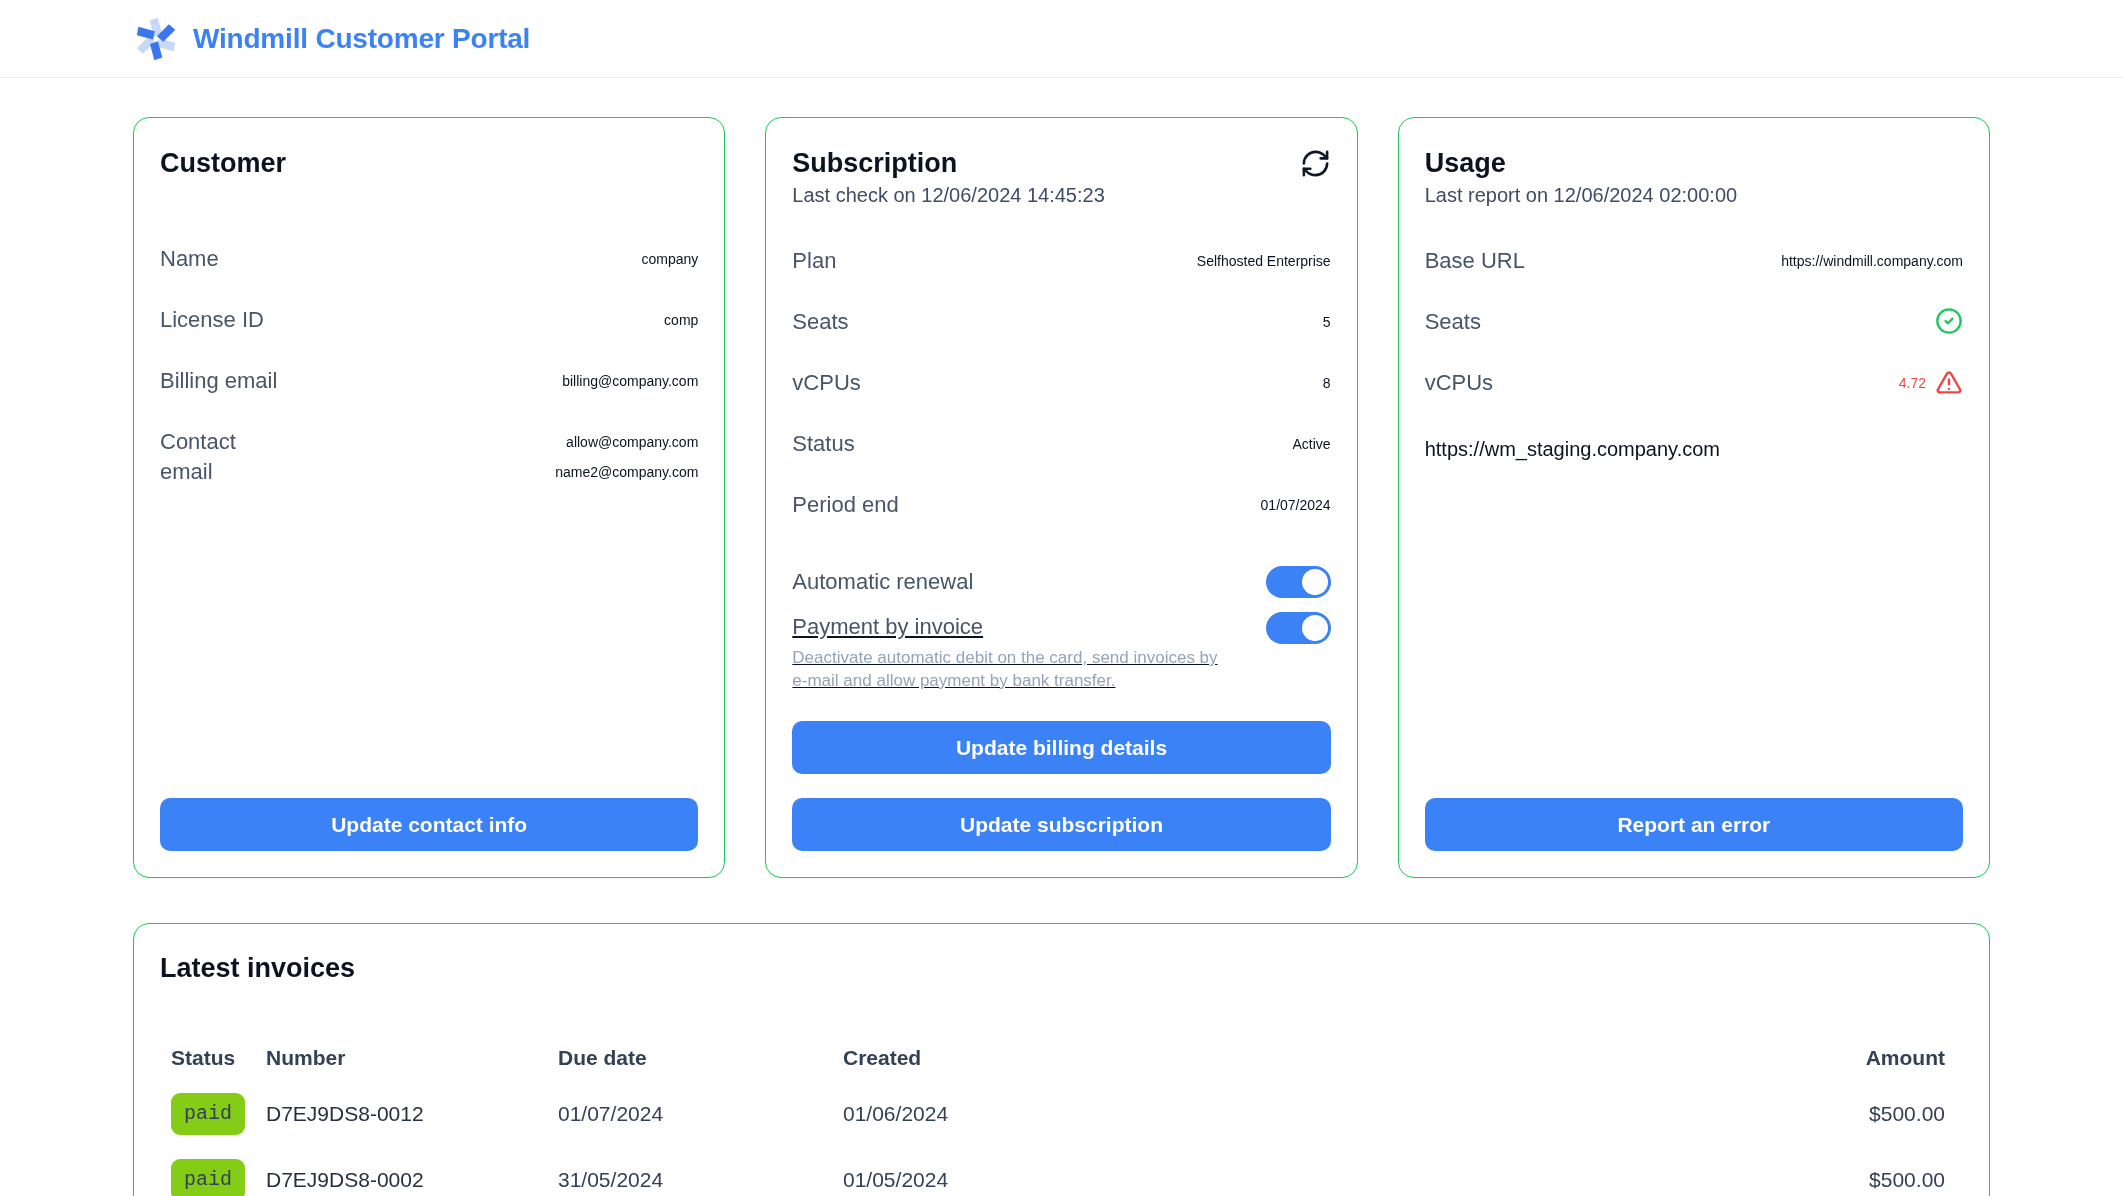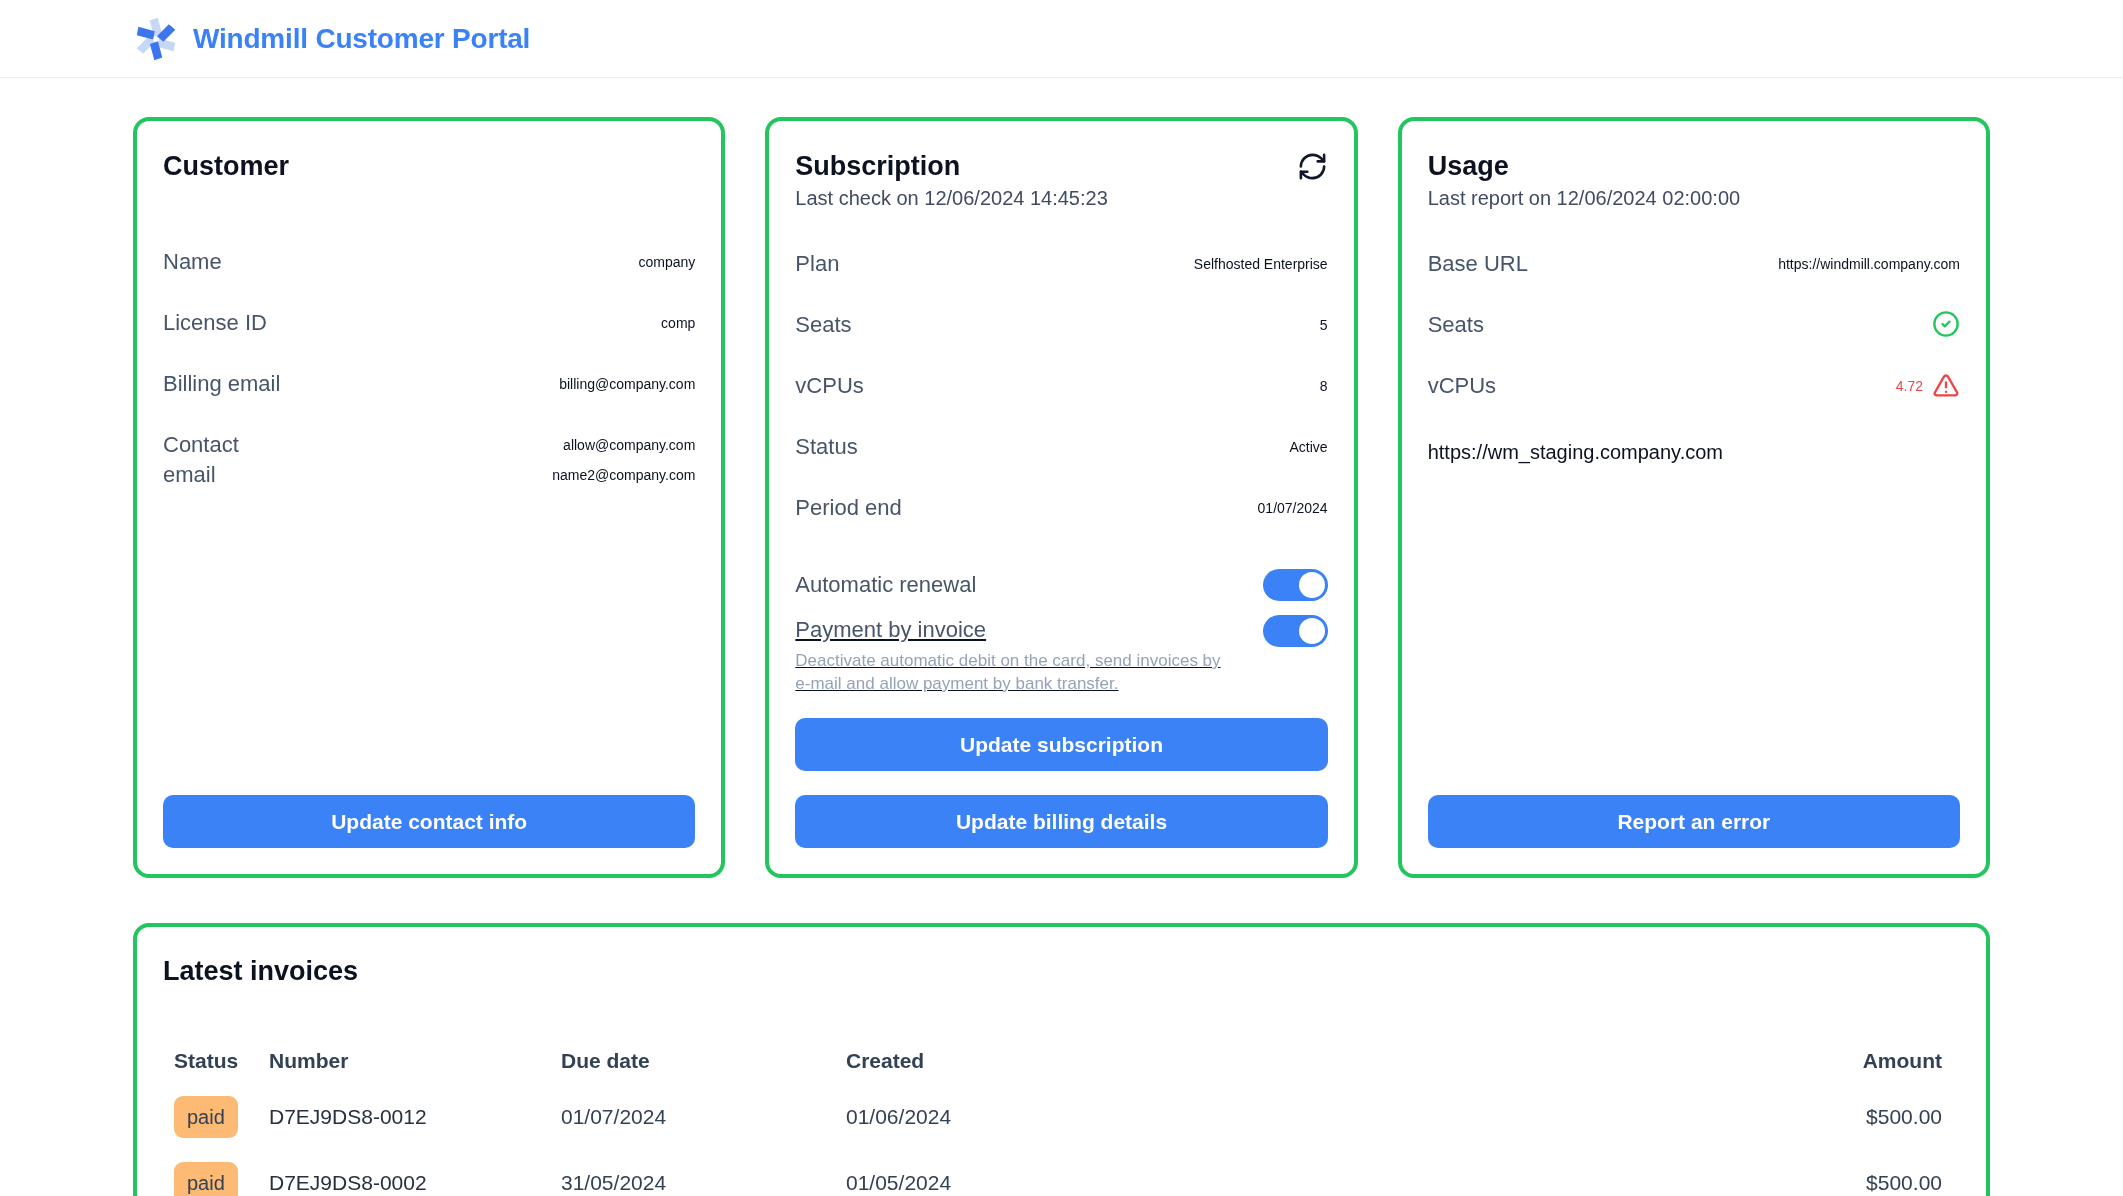--- a/index.html
+++ b/index.html
@@ -23,21 +23,21 @@
   .brand svg { width: 46px; height: 46px; display: block; }
   .app-title {
     font-size: 28px; font-weight: 700; color: #3b82f6; letter-spacing: -0.2px;
   }
 
   
   main { padding: 0 133px; }
   .cards { display: flex; gap: 40px; margin-top: 39px; }
   .card {
     background: #fff;
-    border: 4px solid #22c55e;
+    border: 1px solid #22c55e;
     border-radius: 16px;
     box-shadow: 0 1px 3px rgba(16,24,40,.05);
   }
   .top-card {
     flex: 1 1 0; height: 761px;
     padding: 28px 26px 26px;
     display: flex; flex-direction: column;
   }
 
   .card-title { font-size: 27px; font-weight: 700; color: #0b1220; line-height: 34px; }
@@ -95,23 +95,23 @@
   .tr { display: grid; grid-template-columns: 106px 292px 285px 1fr 202px; align-items: center; }
   .tr.head { height: 46px; }
   .tr.data { height: 66px; }
   .th { font-size: 21px; font-weight: 600; color: #334155; }
   .td { font-size: 21px; color: #334155; }
   .td.number { color: #27303f; }
   .c-status { padding-left: 11px; }
   .c-amount { text-align: right; padding-right: 18px; }
   .badge {
     display: inline-block;
-    background: #fdba74; color: #334155;
+    background: #84cc16; color: #334155;
     font-size: 20px; line-height: 1;
-    padding: 11px 13px; border-radius: 9px;
+    padding: 11px 13px; border-radius: 9px; font-family: Liberation Mono, monospace;
   }
 </style>
 </head>
 <body>
 
 <header class="topbar">
   <div class="brand">
     <svg viewBox="0 0 100 100" aria-hidden="true">
       <g fill="#c7d7f8">
         <path d="M52 44 L78 18 L92 30 L66 56 Z" transform="rotate(60 50 50)"></path>
@@ -208,22 +208,22 @@
             <div class="lbl">Payment by invoice</div>
             <div class="payment-desc">Deactivate automatic debit on the card, send invoices by e-mail and allow payment by bank transfer.</div>
           </div>
           <button class="toggle" aria-checked="true" role="switch">
               <span class="knob"></span>
             </button>
         </div>
       </div>
 
       <div class="btn-col">
+        <button class="btn">Update billing details</button>
         <button class="btn">Update subscription</button>
-        <button class="btn">Update billing details</button>
       </div>
     </div>
 
     <div class="card top-card">
       <div class="card-title">Usage</div>
       <div class="card-subtitle">Last report on 12/06/2024 02:00:00</div>
 
       <div class="rows-usage">
         <div class="row">
           <div class="lbl">Base URL</div>

